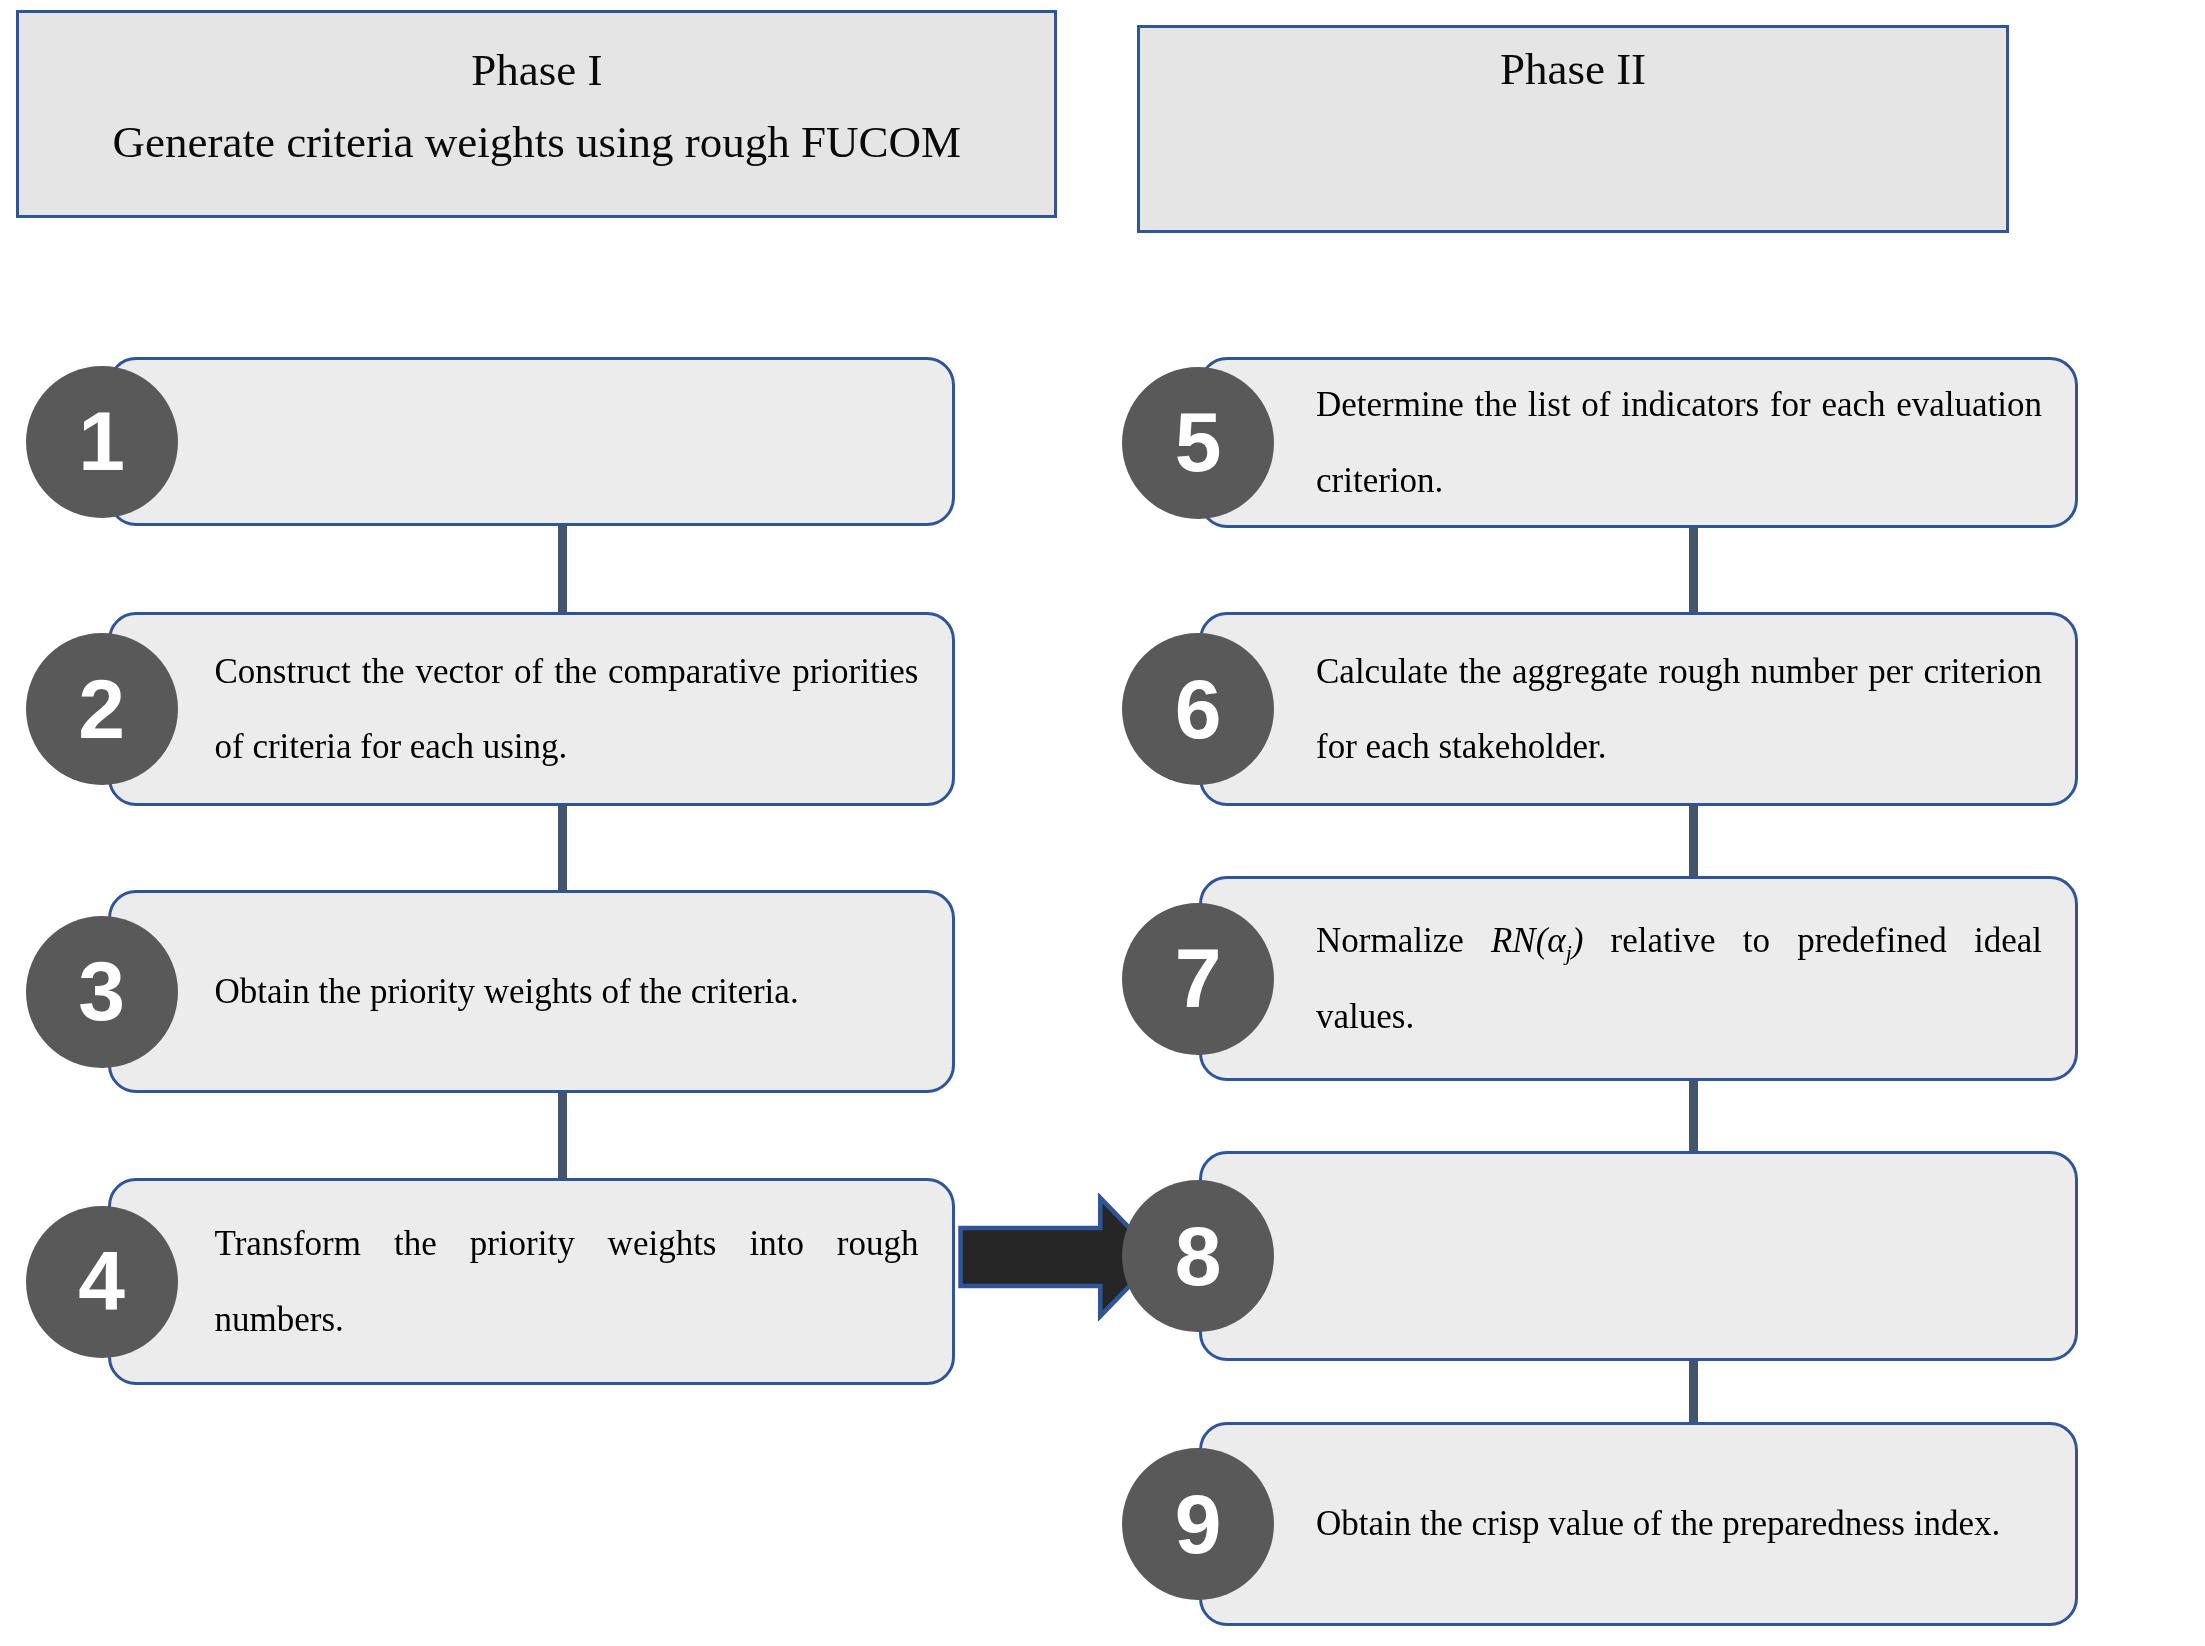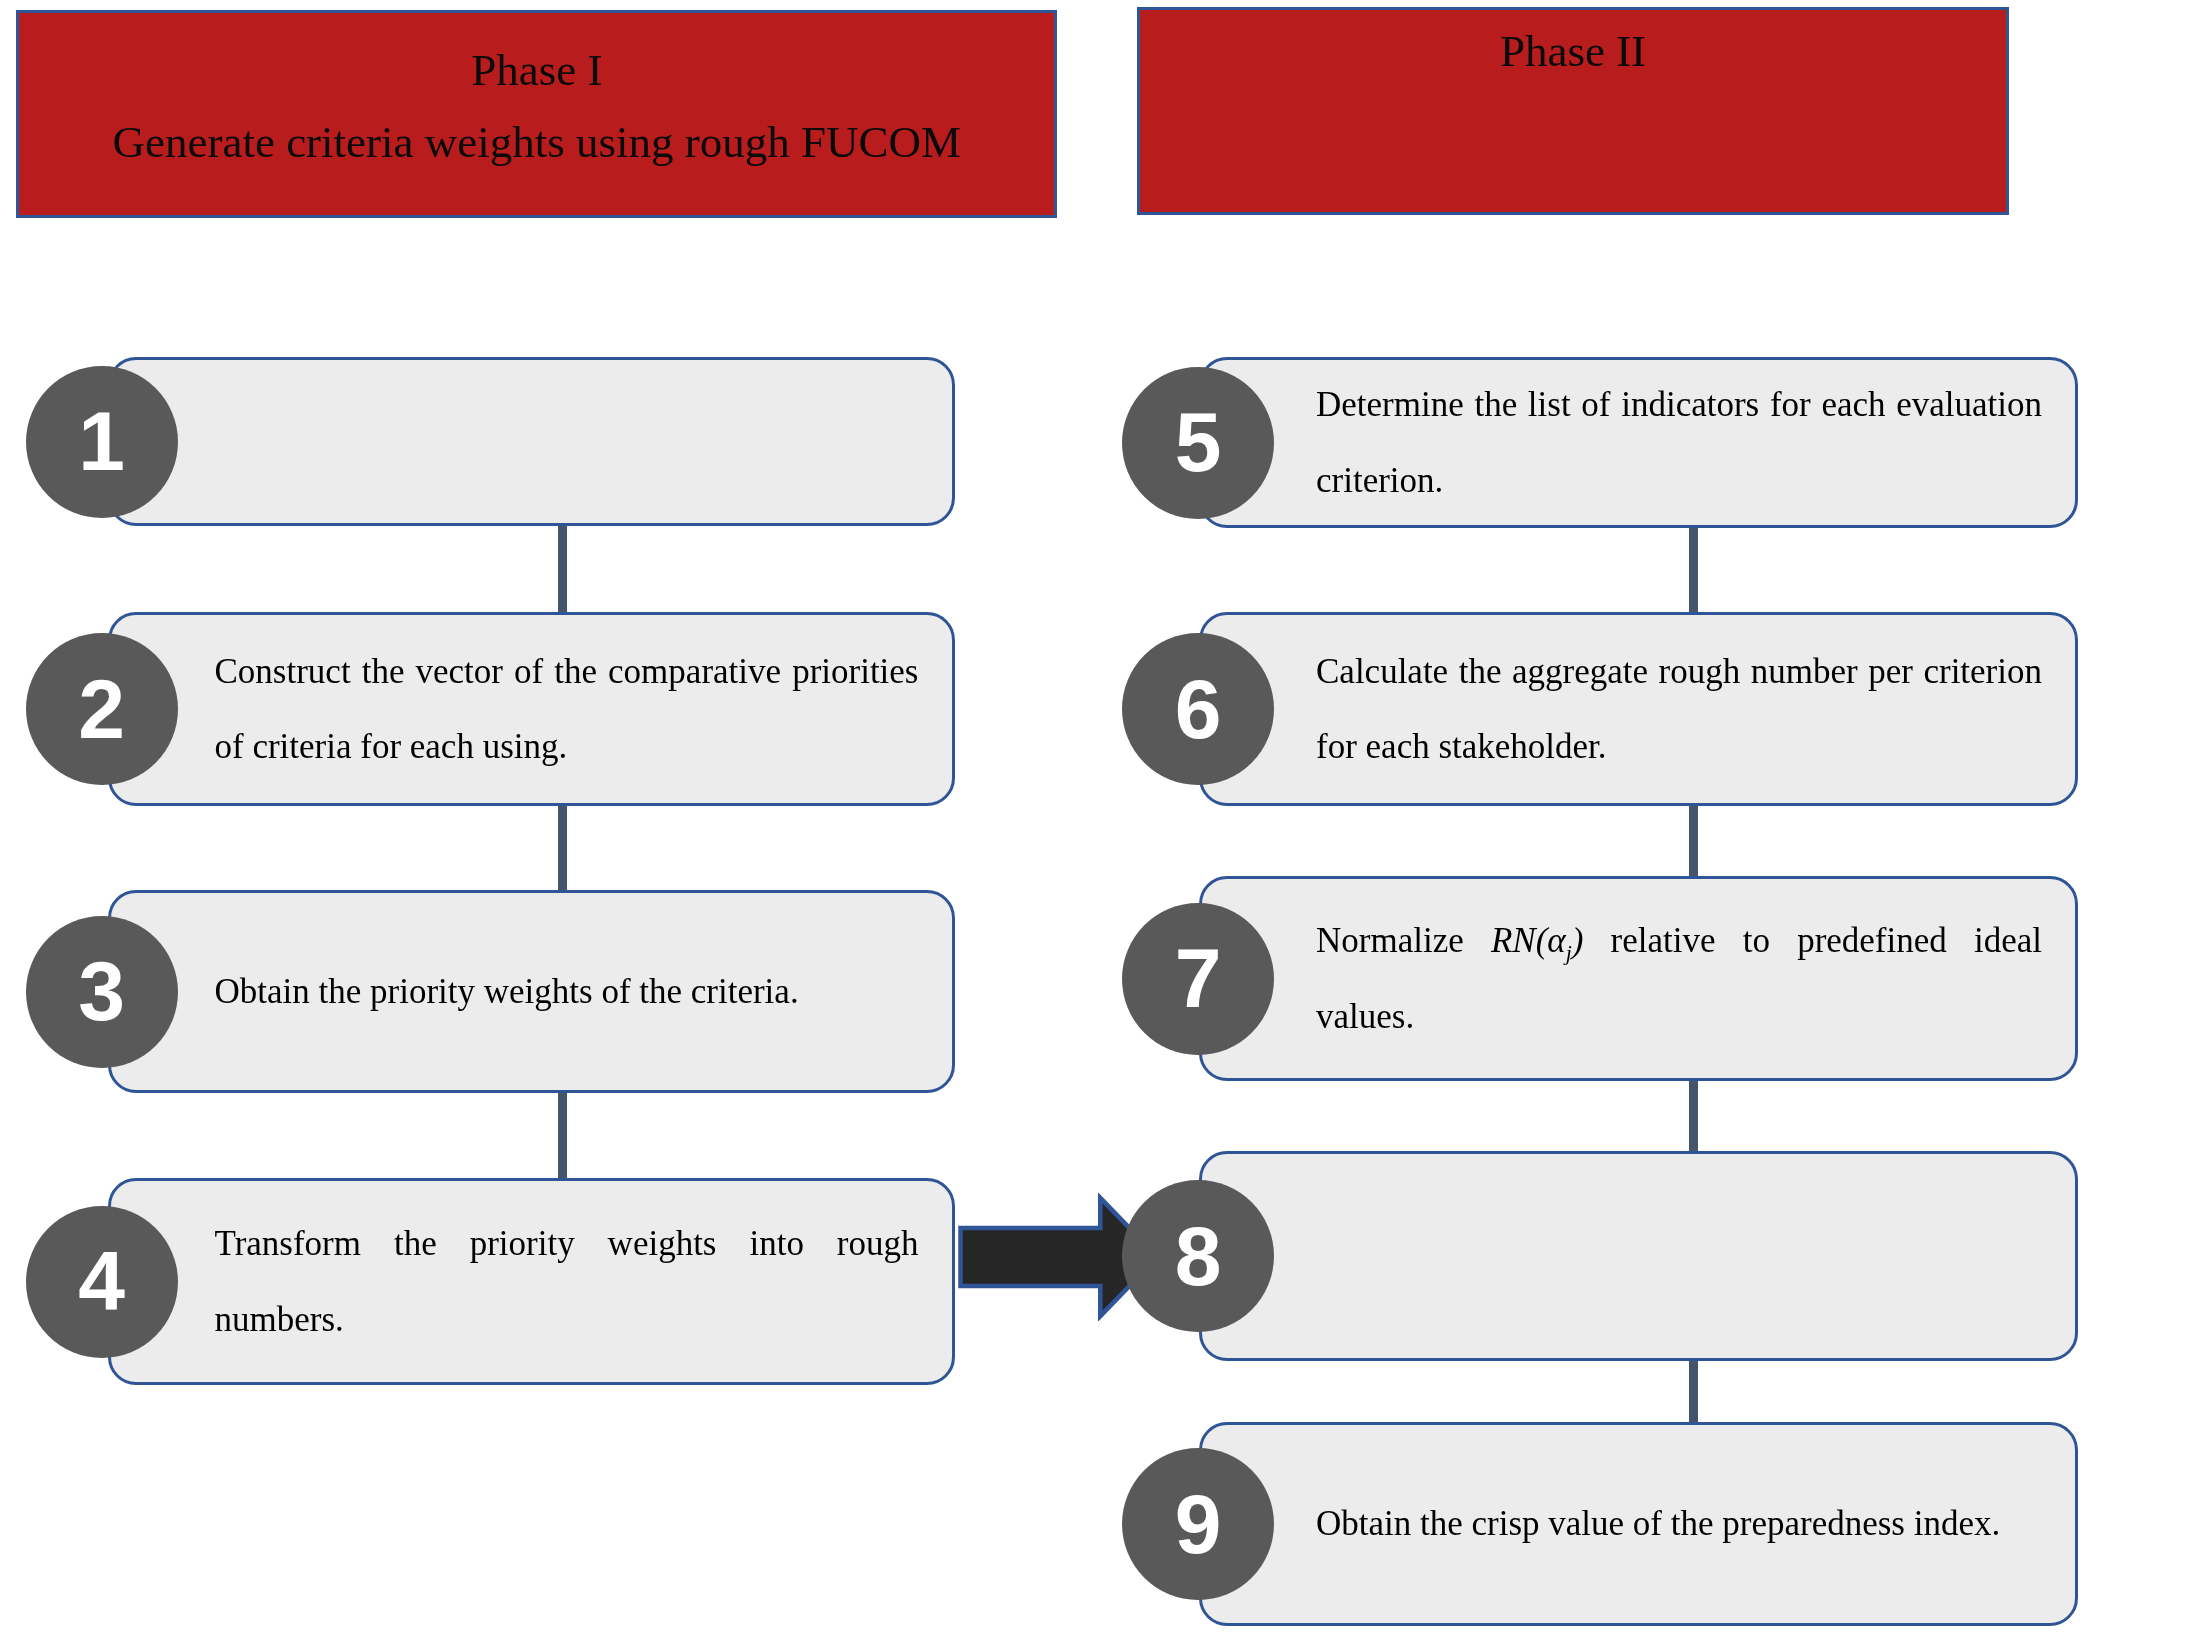--- a/index.html
+++ b/index.html
@@ -2,28 +2,28 @@
 <html style="font-size:8.2px"><head>
 <meta charset="utf-8">
 <style>
   * { box-sizing: border-box; margin: 0; padding: 0; }
   html, body { width: 2205px; height: 1647px; background: #ffffff; }
   body { font-family: "Liberation Serif", serif; position: relative; }
 
   
   .header {
     position: absolute;
-    background: #b91c1c;
+    background: #e5e5e5;
     border: 3.6px solid #2f5597;
     text-align: center;
     color: #0a0a0a;
     font-size: 45px;
   }
   .header.h1 { left: 16.3px;  top: 10.2px; width: 1041px; height: 208px; padding-top: 20.4px; line-height: 1.62; }
-  .header.h2 { left: 1137px; top: 7px; width: 872px; height: 208px; padding-top: 7.1px; line-height: 1.54; }
+  .header.h2 { left: 1137px; top: 25px; width: 872px; height: 208px; padding-top: 7.1px; line-height: 1.54; }
 
   
   .connector { position: absolute; width: 9.2px; background: #44546a; }
   .c1 { left: 558px; top: 524px; height: 91px; }
   .c2 { left: 558px; top: 803px; height: 90px; }
   .c3 { left: 558px; top: 1090px; height: 92px; }
   .c4 { left: 1689px; top: 526px; height: 89px; }
   .c5 { left: 1689px; top: 803px; height: 77px; }
   .c6 { left: 1689px; top: 1079px; height: 74px; }
   .c7 { left: 1689px; top: 1358px; height: 67px; }

